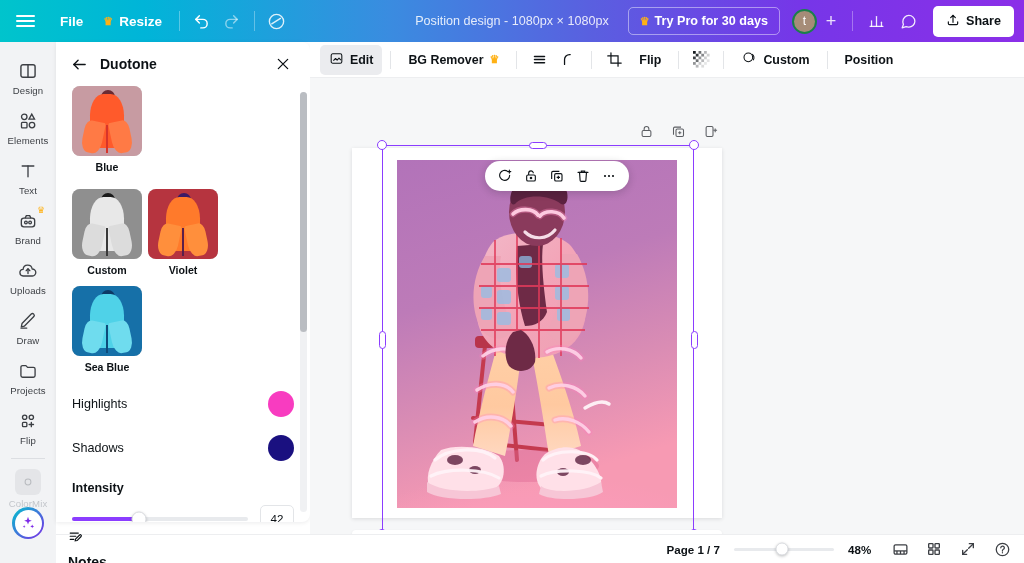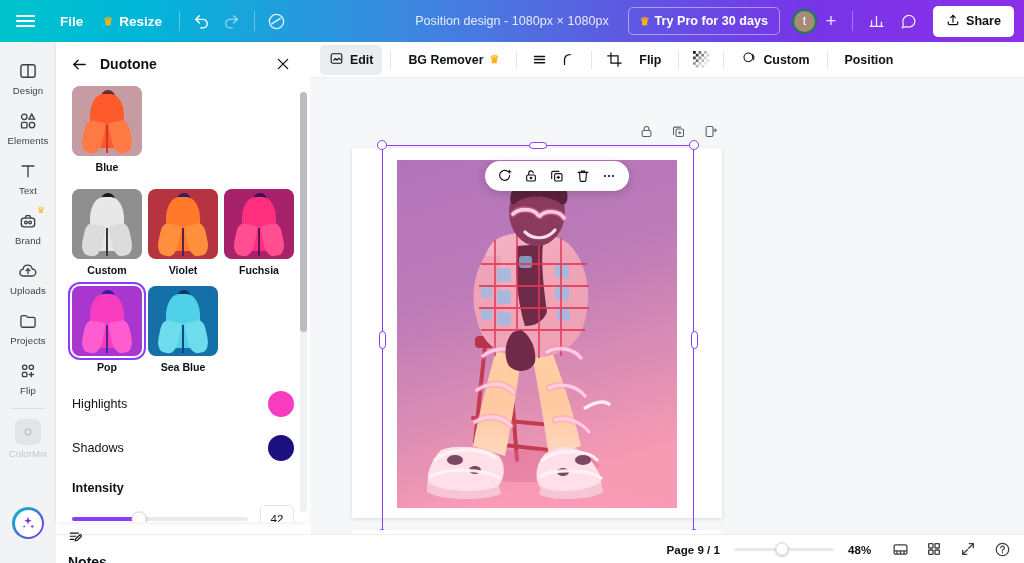--- a/index.html
+++ b/index.html
@@ -361,20 +361,29 @@
       <span class="ic">
         <svg width="20" height="20" viewBox="0 0 24 24" fill="none" stroke="#3c3f44" stroke-width="1.6" stroke-linecap="round" stroke-linejoin="round">
             <path d="M6.5 18a4 4 0 0 1-.4-8A5.5 5.5 0 0 1 17 9.6a3.8 3.8 0 0 1 .3 8.4H6.5z"></path>
             <path d="M12 15V9.5"></path>
             <path d="M9.8 11.6L12 9.4l2.2 2.2"></path>
           </svg>
       </span>
       <span class="lb">Uploads</span>
     </div>
 
+    <div class="rail-item">
+      <span class="ic">
+        <svg width="20" height="20" viewBox="0 0 24 24" fill="none" stroke="#3c3f44" stroke-width="1.6" stroke-linecap="round" stroke-linejoin="round">
+            <path d="M4 19l3.5-.8L19 6.7a2.2 2.2 0 0 0-3.1-3.1L4.8 15.1 4 19z"></path>
+            <path d="M3.5 20.5h7"></path>
+          </svg>
+      </span>
+      <span class="lb">Draw</span>
+    </div>
 
     <div class="rail-item">
       <span class="ic">
         <svg width="20" height="20" viewBox="0 0 24 24" fill="none" stroke="#3c3f44" stroke-width="1.6" stroke-linejoin="round">
             <path d="M3.5 7.5a2 2 0 0 1 2-2h4l2 2.2h7a2 2 0 0 1 2 2v7.8a2 2 0 0 1-2 2h-13a2 2 0 0 1-2-2z"></path>
           </svg>
       </span>
       <span class="lb">Projects</span>
     </div>
 
@@ -466,49 +475,23 @@
               <div class="bg" style="background:#b6343f"></div>
               <div class="head" style="background:#3b1a66"></div>
               <div class="body" style="background:#ff7a2b"></div>
               <div class="legL" style="background:#ff8f3c"></div>
               <div class="legR" style="background:#ff8f3c"></div>
               <div class="pole" style="background:#5a1f4a"></div>
             </div>
           </div>
           <div class="cap">Violet</div>
         </div>
-        <div class="sw">
-          <div class="thumb">
-            <div class="fig">
-              <div class="bg" style="background:#a8216b"></div>
-              <div class="head" style="background:#3c1155"></div>
-              <div class="body" style="background:#ff2f7d"></div>
-              <div class="legL" style="background:#ff4f90"></div>
-              <div class="legR" style="background:#ff4f90"></div>
-              <div class="pole" style="background:#5a1455"></div>
-            </div>
-          </div>
-          <div class="cap">Fuchsia</div>
-        </div>
       </div>
 
       <div class="sw-grid" style="margin-top:10px">
-        <div class="sw sel">
-          <div class="thumb">
-            <div class="fig">
-              <div class="bg" style="background:#a836cf"></div>
-              <div class="head" style="background:#3a1e9e"></div>
-              <div class="body" style="background:#f83cc0"></div>
-              <div class="legL" style="background:#ff5ccf"></div>
-              <div class="legR" style="background:#ff5ccf"></div>
-              <div class="pole" style="background:#5a2099"></div>
-            </div>
-          </div>
-          <div class="cap">Pop</div>
-        </div>
         <div class="sw">
           <div class="thumb">
             <div class="fig">
               <div class="bg" style="background:#1670a8"></div>
               <div class="head" style="background:#0d3a66"></div>
               <div class="body" style="background:#4fd2e8"></div>
               <div class="legL" style="background:#6fdcee"></div>
               <div class="legR" style="background:#6fdcee"></div>
               <div class="pole" style="background:#0d4a7a"></div>
             </div>
@@ -851,21 +834,21 @@
             <path d="M3.5 6.5h13"></path>
             <path d="M3.5 11.5h9"></path>
             <path d="M3.5 16.5h6"></path>
             <path d="M14.5 18.5l6.5-6.5a1.7 1.7 0 0 0-2.4-2.4l-6.5 6.5-.6 2.9z"></path>
           </svg>
       </span>
       <span>Notes</span>
     </div>
 
     <div class="bb-right">
-      <div class="pagecount">Page 9 / 1</div>
+      <div class="pagecount">Page 1 / 7</div>
       <div class="ztrack">
         <div class="zknob"></div>
       </div>
       <div class="zpct">48%</div>
       <div class="bb-ic">
         <svg width="17" height="17" viewBox="0 0 24 24" fill="none" stroke="#3c3f44" stroke-width="1.8" stroke-linejoin="round">
             <rect x="3" y="5.5" width="18" height="13" rx="2"></rect>
             <path d="M3 14h18"></path>
             <path d="M7 14v4.5M12 14v4.5M17 14v4.5"></path>
           </svg>

